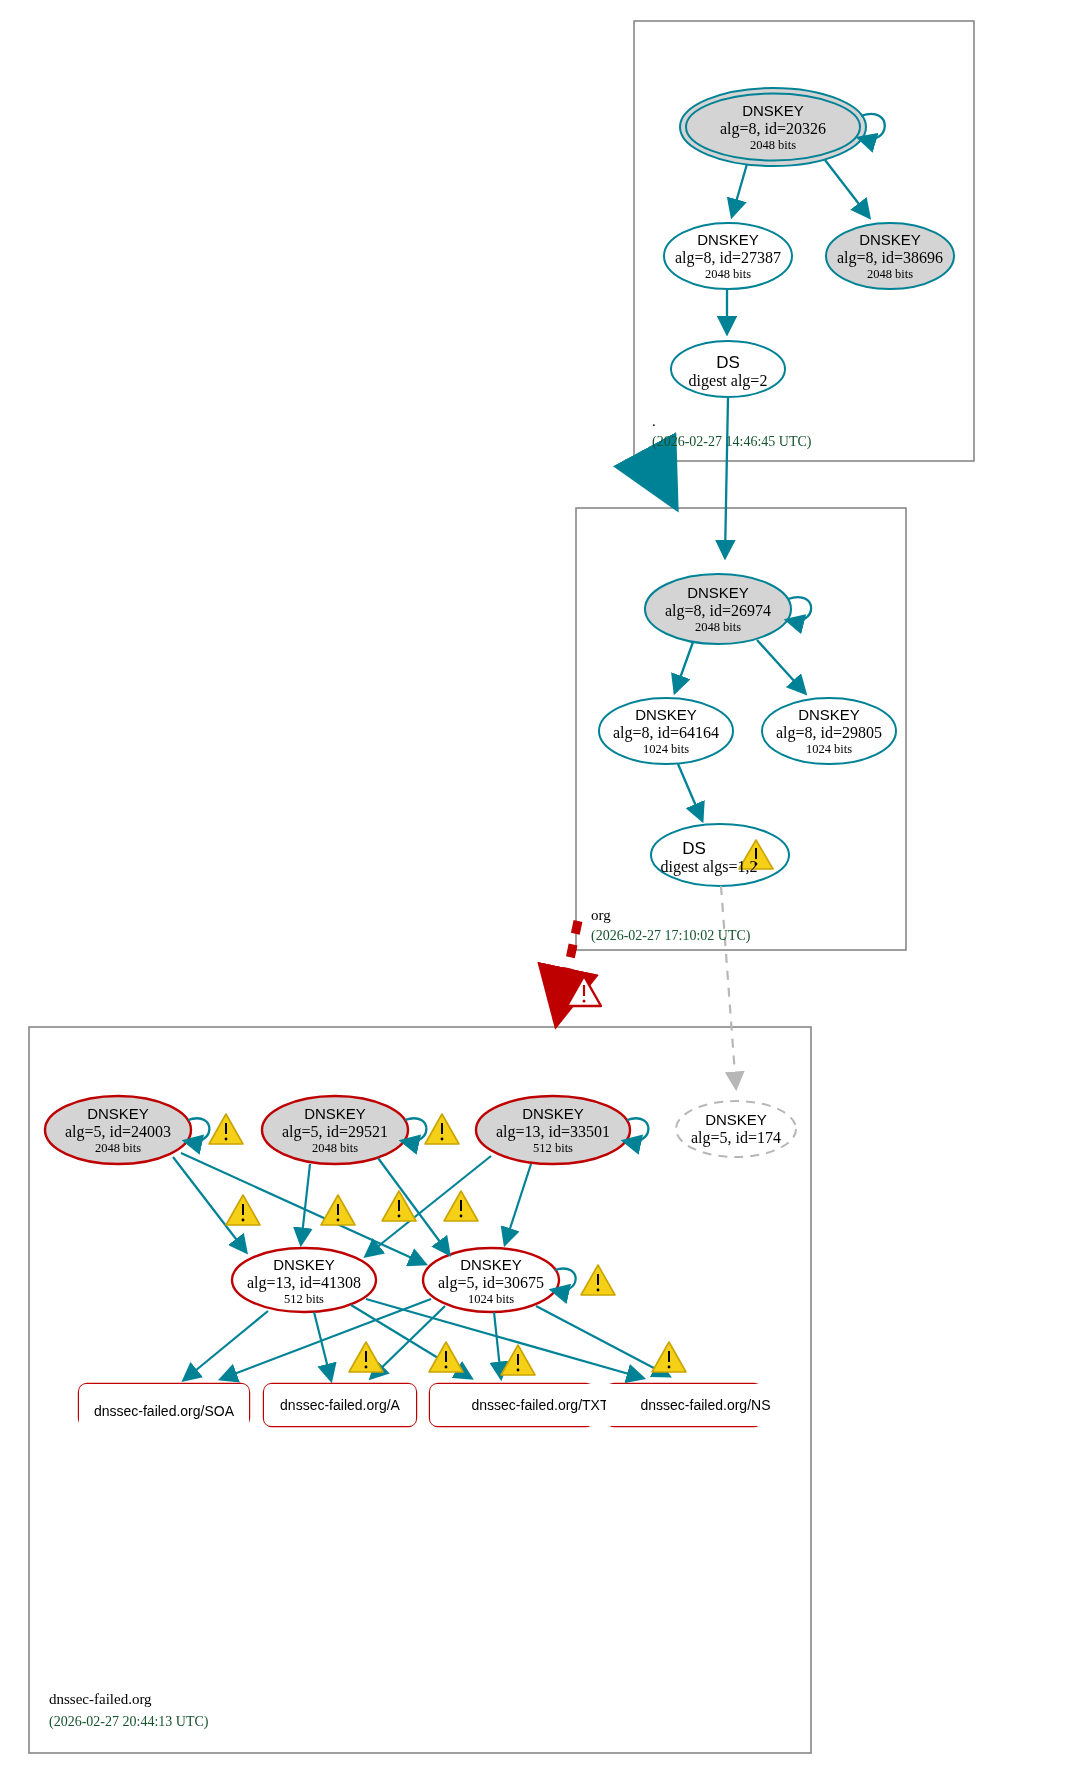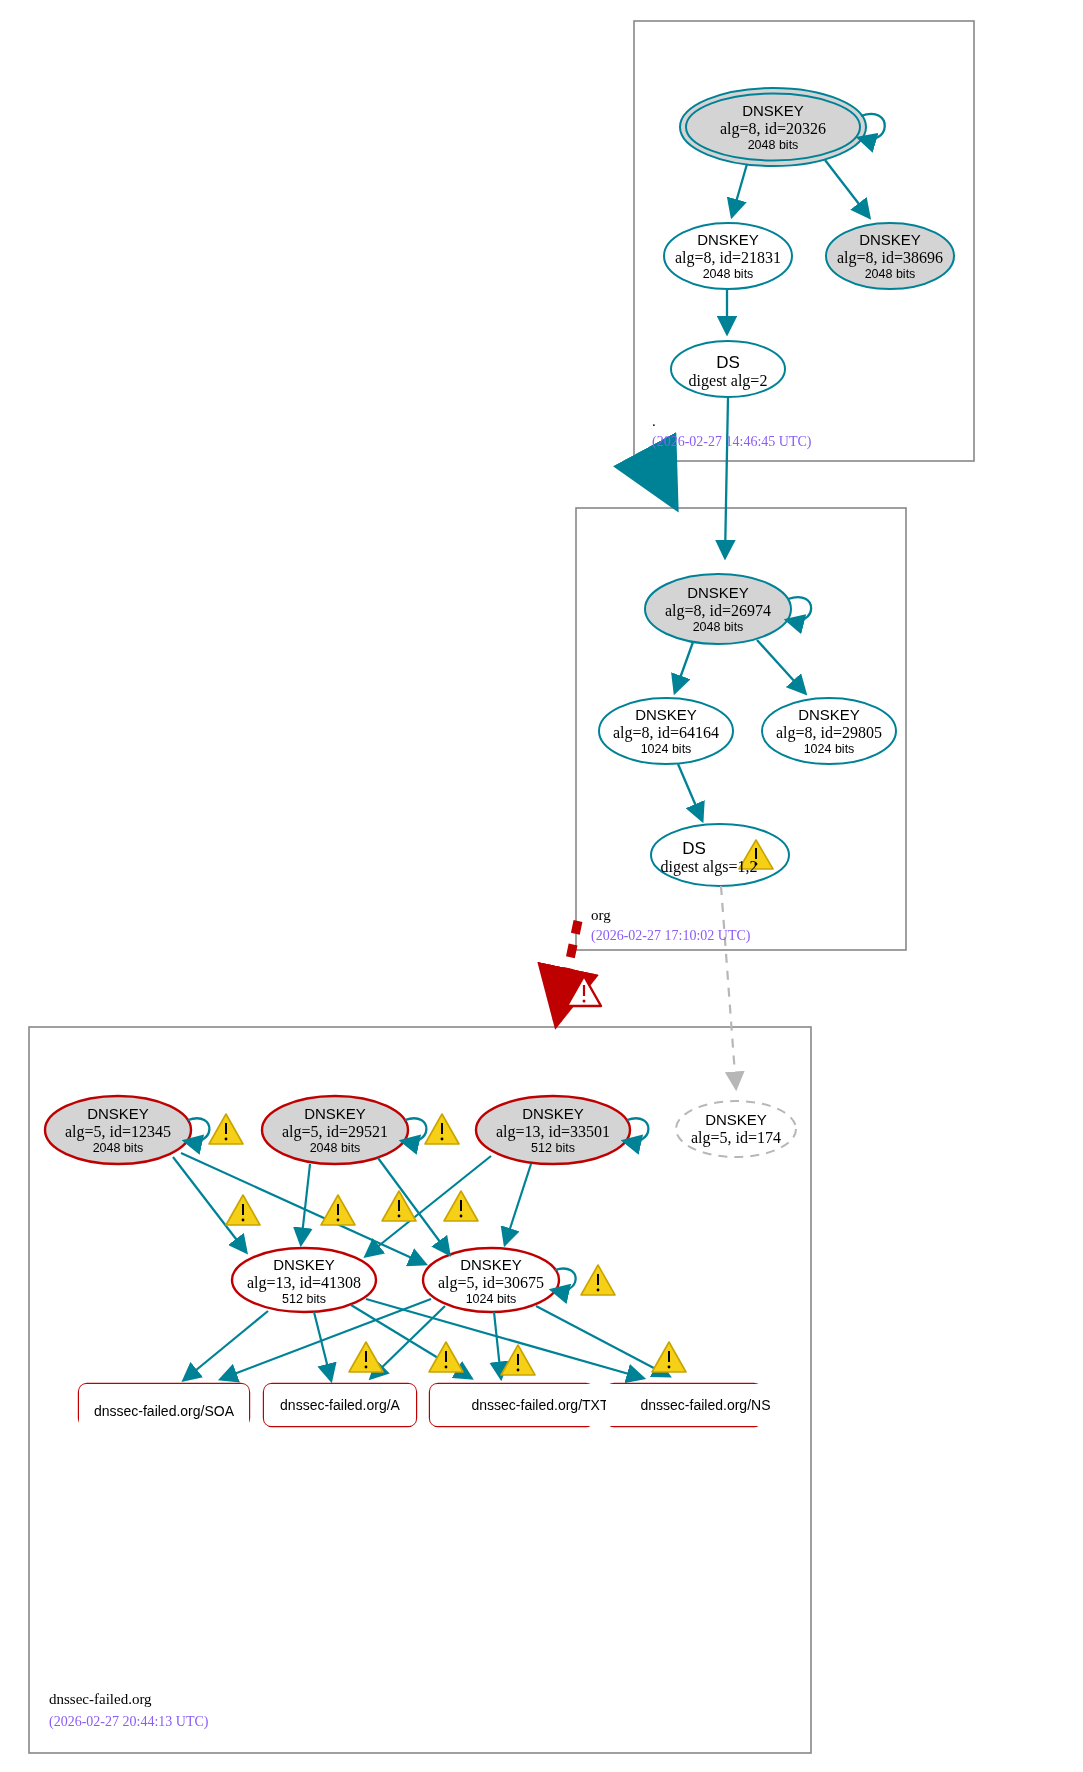--- a/index.html
+++ b/index.html
@@ -2,27 +2,27 @@
 <html><head>
 <meta charset="utf-8">
 <style>
   html,body{margin:0;padding:0;background:#ffffff;}
   body{width:1083px;height:1772px;position:relative;
        font-family:"Liberation Sans", sans-serif;color:#000;}
   #stage{position:absolute;left:0;top:8px;width:1083px;height:1772px;margin-left:21px;}
   svg#canvas{position:absolute;left:0;top:0;width:1083px;height:1772px;}
 
   .zone-label{position:absolute;font-family:"Liberation Serif", serif;font-size:15px;color:#000;white-space:nowrap;}
-  .zone-time{position:absolute;font-family:"Liberation Serif", serif;font-size:14px;color:#8b5cf6;white-space:nowrap;text-align:center;}
+  .zone-time{position:absolute;font-family:"Liberation Serif", serif;font-size:14px;color:#14532d;white-space:nowrap;text-align:center;}
 
   .node{position:absolute;display:flex;flex-direction:column;align-items:center;justify-content:center;
         text-align:center;line-height:1.12;}
   .node .t1{font-family:"Liberation Sans", sans-serif;font-size:15px;}
   .node .t2{font-family:"Liberation Serif", serif;font-size:16px;}
-  .node .t3{font-family:Liberation Sans, sans-serif;font-size:12.5px;}
+  .node .t3{font-family:Liberation Serif, serif;font-size:12.5px;}
   .ds .t1{font-size:17px;}
   .rrset{position:absolute;display:flex;align-items:center;justify-content:center;
          font-family:"Liberation Sans", sans-serif;font-size:14px;
          border:2px solid #bf0000;border-radius:7px;background:#fff;}
 </style>
 </head>
 <body>
 
 <div id="stage">
 
@@ -179,21 +179,21 @@
     </g>
   </svg>
 
   <div class="node" style="left:659px;top:95px;width:186px;">
     <div class="t1">DNSKEY</div>
     <div class="t2">alg=8, id=20326</div>
     <div class="t3">2048 bits</div>
   </div>
   <div class="node" style="left:643px;top:224px;width:128px;">
     <div class="t1">DNSKEY</div>
-    <div class="t2">alg=8, id=21831</div>
+    <div class="t2">alg=8, id=27387</div>
     <div class="t3">2048 bits</div>
   </div>
   <div class="node" style="left:805px;top:224px;width:128px;">
     <div class="t1">DNSKEY</div>
     <div class="t2">alg=8, id=38696</div>
     <div class="t3">2048 bits</div>
   </div>
   <div class="node ds" style="left:650px;top:345px;width:114px;">
     <div class="t1">DS</div>
     <div class="t2">digest alg=2</div>
@@ -218,21 +218,21 @@
   </div>
   <div class="node ds" style="left:632px;top:831px;width:112px;">
     <div class="t1" style="margin-right:30px;">DS</div>
     <div class="t2">digest algs=1,2</div>
   </div>
   <div class="zone-label" style="left:570px;top:899px;">org</div>
   <div class="zone-time" style="left:570px;top:920px;">(2026-02-27 17:10:02 UTC)</div>
 
   <div class="node" style="left:24px;top:1098px;width:146px;">
     <div class="t1">DNSKEY</div>
-    <div class="t2">alg=5, id=12345</div>
+    <div class="t2">alg=5, id=24003</div>
     <div class="t3">2048 bits</div>
   </div>
   <div class="node" style="left:241px;top:1098px;width:146px;">
     <div class="t1">DNSKEY</div>
     <div class="t2">alg=5, id=29521</div>
     <div class="t3">2048 bits</div>
   </div>
   <div class="node" style="left:455px;top:1098px;width:154px;">
     <div class="t1">DNSKEY</div>
     <div class="t2">alg=13, id=33501</div>

